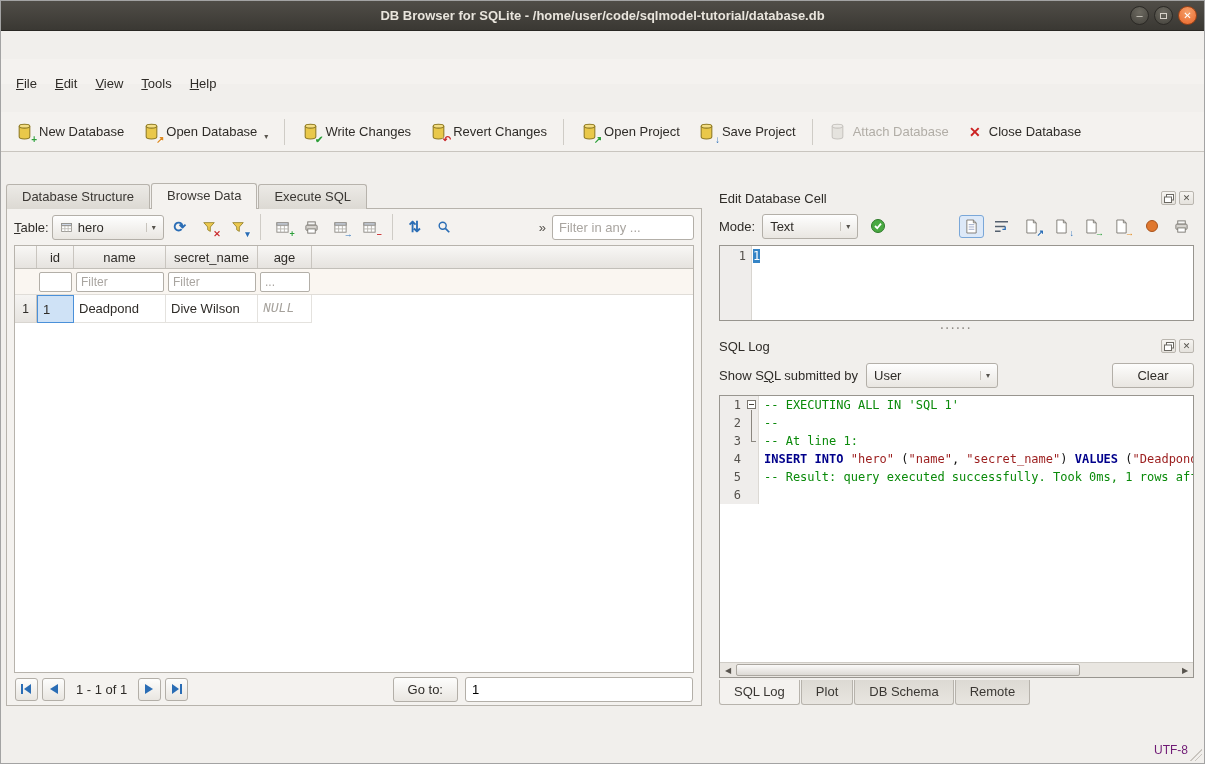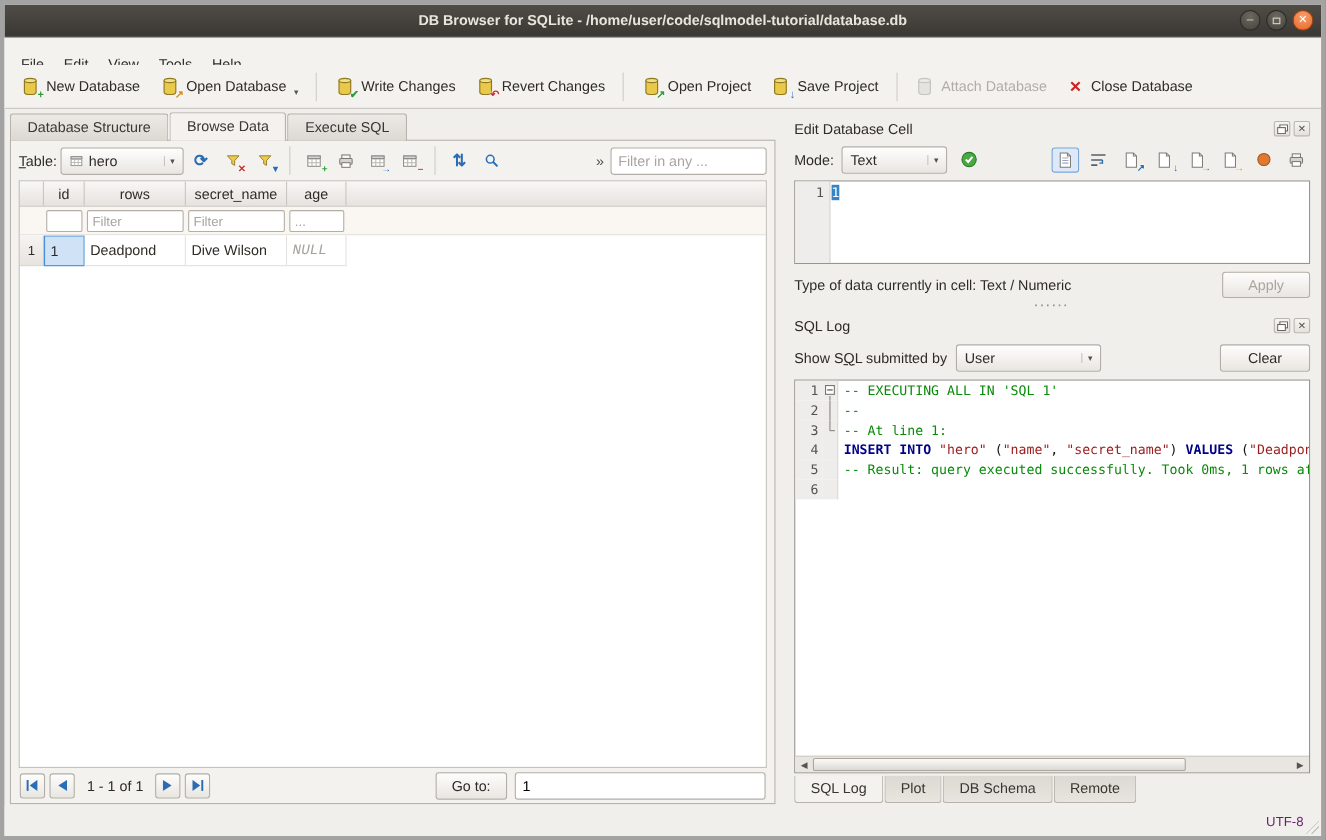--- a/index.html
+++ b/index.html
@@ -1,18 +1,18 @@
 <!DOCTYPE html>
 <html><head>
 <meta charset="utf-8">
 <style>
   * { box-sizing: border-box; margin: 0; padding: 0; }
   html,body { background:#555; }
   body { font-family:"Liberation Sans", sans-serif; font-size:13px; color:#2f2c28; }
-  .window { width:1205px; height:764px; border:4px solid #a3a3a3; display:flex; flex-direction:column; background:#f1efec; overflow:hidden; }
+  .window { width:1205px; height:764px; border:1px solid #a3a3a3; display:flex; flex-direction:column; background:#f1efec; overflow:hidden;gap:28px; }
 
   
   .titlebar { height:30px; flex:0 0 30px; background:linear-gradient(#504d47,#3a3833); display:flex; align-items:center; justify-content:center; position:relative; border-bottom:1px solid #292723; }
   .title { color:#e9e5dd; font-weight:bold; font-size:13px; }
   .win-controls { position:absolute; right:7px; top:5px; display:flex; gap:5px; }
   .wbtn { width:19px; height:19px; border-radius:50%; display:flex; align-items:center; justify-content:center; font-size:11px; line-height:1; color:#d8d3ca; background:radial-gradient(circle at 50% 30%, #6c6960, #44423c); border:1px solid #2b2925; }
   .wbtn .sq { width:7px; height:6px; border:1px solid #d8d3ca; display:block; }
   .wbtn.close { background:radial-gradient(circle at 50% 30%, #f5a06a, #e9662a); color:#fff; border-color:#9c4317; font-size:10px; }
 
   
@@ -315,21 +315,21 @@
               </svg>
             </span>
           <span class="chev">»</span>
           <input class="filter-any" placeholder="Filter in any ..." style="">
         </div>
 
         <div class="grid-wrap">
           <div class="grid-header">
               <div class="gh-cell" style="width: 22px;"></div>
               <div class="gh-cell" style="width: 37px;">id</div>
-              <div class="gh-cell" style="width: 92px;">rows</div>
+              <div class="gh-cell" style="width: 92px;">name</div>
               <div class="gh-cell" style="width: 92px;">secret_name</div>
               <div class="gh-cell" style="width: 54px;">age</div>
               <div class="gh-cell fill"></div>
             </div>
           <div class="grid-filter-row">
               <div style="width: 22px; height: 100%;"></div>
               <div class="filter-cell" style="width: 37px;">
                 <input placeholder="" style="">
               </div>
               <div class="filter-cell" style="width: 92px;">
@@ -468,24 +468,20 @@
               </svg>
             </span>
         </span>
       </div>
 
       <div class="cell-editor">
         <div class="ce-gutter">1</div>
         <div class="ce-content"><span class="sel">1</span></div>
       </div>
 
-      <div class="cell-info">
-        <span>Type of data currently in cell: Text / Numeric</span>
-        <span class="btn apply-btn">Apply</span>
-      </div>
 
       <div class="splitter">······</div>
 
       <div class="dock-header">
         <span>SQL Log</span>
         <span class="dock-icons">
           <span class="dock-ic">
               <svg width="10" height="9" viewBox="0 0 10 9">
                 <rect x="2.5" y="0.5" width="7" height="5.5" fill="#fff" stroke="#6b6862"></rect>
                 <rect x="0.5" y="3" width="7" height="5.5" fill="#fff" stroke="#6b6862"></rect>

